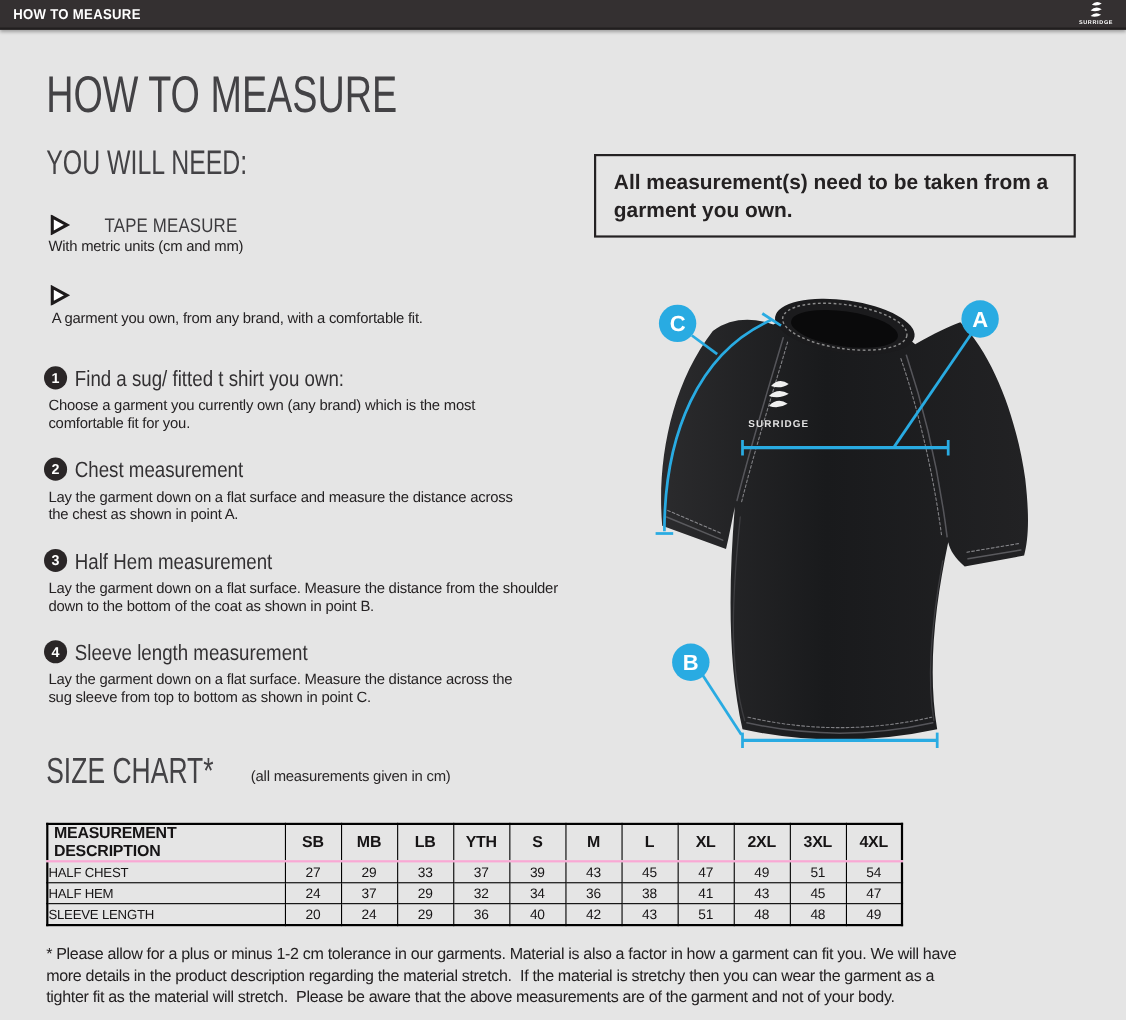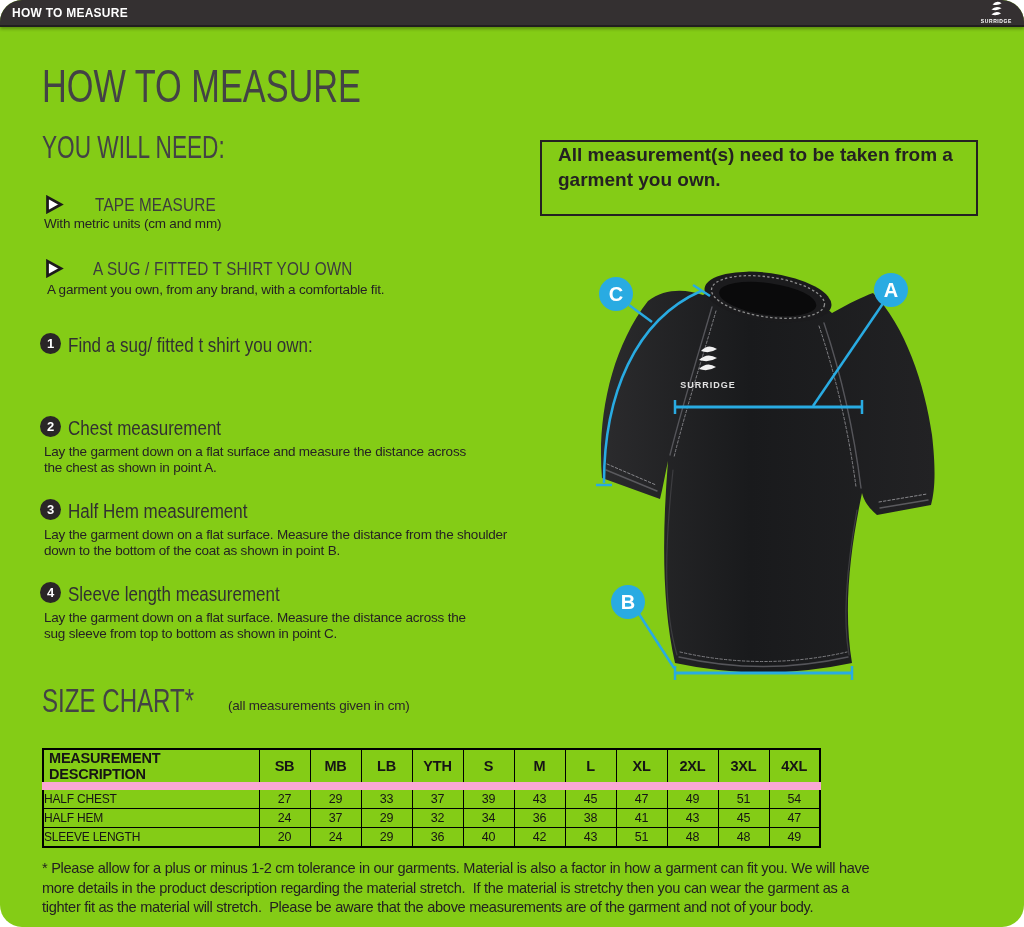--- a/index.html
+++ b/index.html
@@ -1,47 +1,47 @@
 <!DOCTYPE html>
 <html><head>
 <meta charset="utf-8">
 <style>
   html,body{margin:0;padding:0;background:#fff;}
-  #page{position:relative;width:1024px;height:927px;background:#84cc16;overflow:hidden;
-        font-family:"Liberation Sans","DejaVu Sans",sans-serif;color:#242122;border-radius:22px;}
+  #page{position:relative;width:1024px;height:927px;background:#e5e5e5;overflow:hidden;
+        font-family:"Liberation Sans","DejaVu Sans",sans-serif;color:#242122;}
   .abs{position:absolute;}
   
   #topbar{left:0;top:0;width:1024px;height:27px;background:#343031;border-bottom:2px solid #211e1f;
           box-shadow:0 2px 3px rgba(0,0,0,.30);display:flex;align-items:center;justify-content:space-between;
           padding:0 12px;box-sizing:border-box;}
   #topbar .bar-title{color:#fff;font-size:13px;font-weight:bold;letter-spacing:.3px;transform:scaleX(.92);transform-origin:left center;}
   .brand-block{display:flex;flex-direction:column;align-items:center;line-height:1;}
   .brand-block .brand-name{color:#fff;font-size:5px;letter-spacing:.6px;margin-top:1px;font-weight:bold;}
   
   .condX{display:inline-block;transform:scaleX(.73);transform-origin:left top;white-space:nowrap;}
   .condX85{display:inline-block;transform:scaleX(.85);transform-origin:left top;white-space:nowrap;}
   #h1{left:42px;top:62px;font-size:47px;line-height:1;color:#434245;}
   #youneed{left:42px;top:132px;font-size:31px;line-height:1;color:#434245;}
   .item-title{font-size:18px;color:#3c3b3e;letter-spacing:.2px;margin-left:25px;}
   .body-text{font-size:13.5px;letter-spacing:-.2px;line-height:15.5px;color:#252223;white-space:pre-wrap;}
   .step-title{font-size:20px;color:#323032;}
   .badge{width:21px;height:21px;border-radius:50%;background:#2a2627;color:#fff;font-size:13px;font-weight:bold;
          display:flex;align-items:center;justify-content:center;}
   
   #notice{left:540px;top:140px;width:438px;height:76px;border:2px solid #242122;box-sizing:border-box;
-          padding:0 16px;font-size:19px;font-weight:bold;line-height:25px;color:#242122;white-space:pre-wrap;}
+          padding:12px 16px;font-size:19px;font-weight:bold;line-height:25px;color:#242122;white-space:pre-wrap;}
   
   #sc-title{left:42px;top:684px;font-size:33px;line-height:1;color:#434245;}
   #sc-sub{left:228px;top:698px;font-size:13.5px;color:#2a2728;letter-spacing:-.2px;}
   table{border-collapse:collapse;table-layout:fixed;}
   #size-table{position:absolute;left:42px;top:748px;width:777px;border:2px solid #000;}
   #size-table th,#size-table td{border:1px solid #000;padding:0;letter-spacing:-.2px;color:#161415;overflow:hidden;}
   #size-table thead th{height:25px;font-size:14.5px;font-weight:bold;text-align:center;}
   #size-table thead th:first-child{text-align:left;padding-left:5px;}
-  #size-table thead th{border-bottom:8px solid #f9a8d4;}
+  #size-table thead th{border-bottom:2px solid #f9a8d4;}
   tr.metric td{height:13px;font-size:10.5px;font-weight:bold;text-align:left;padding-left:4px;line-height:12px;}
   tr.datarow td{height:18px;font-size:12.5px;text-align:center;}
   tr.datarow td:first-child{text-align:left;padding-left:4px;font-size:12px;}
   
   #footnote{left:42px;top:859px;width:995px;font-size:14.6px;letter-spacing:-.3px;line-height:19.5px;
             color:#242122;white-space:pre-wrap;}
   svg{display:block;}
 </style>
 </head>
 <body>
@@ -80,25 +80,26 @@
       </svg>
   </div>
   <div class="abs item-title" style="left:70px;top:195px"><span class="condX85">TAPE MEASURE</span></div>
   <div class="abs body-text" style="left:44px;top:216px">With metric units (cm and mm)</div>
 
   <div class="abs" style="left:44px;top:259px">
     <svg width="20" height="19">
         <use href="#tri" width="20" height="19"></use>
       </svg>
   </div>
-  <div class="abs item-title" style="left:68px;top:259px"><span class="condX85">A SUG / FITTED T SHIRT YOU OWN</span></div>
   <div class="abs body-text" style="left:47px;top:282px">A garment you own, from any brand, with a comfortable fit.</div>
 
   <div class="abs badge" style="left:40px;top:333px">1</div>
   <div class="abs step-title" style="left:68px;top:334px"><span class="condX85">Find a sug/ fitted t shirt you own:</span></div>
+  <div class="abs body-text" style="left:44px;top:361px">Choose a garment you currently own (any brand) which is the most
+comfortable fit for you.</div>
 
   <div class="abs badge" style="left:40px;top:416px">2</div>
   <div class="abs body-text" style="left:44px;top:444px">Lay the garment down on a flat surface and measure the distance across
 the chest as shown in point A.</div>
   <div class="abs step-title" style="left:68px;top:417px"><span class="condX85">Chest measurement</span></div>
 
   <div class="abs badge" style="left:40px;top:499px">3</div>
   <div class="abs step-title" style="left:68px;top:500px"><span class="condX85">Half Hem measurement</span></div>
   <div class="abs body-text" style="left:44px;top:527px">Lay the garment down on a flat surface. Measure the distance from the shoulder
 down to the bottom of the coat as shown in point B.</div>

